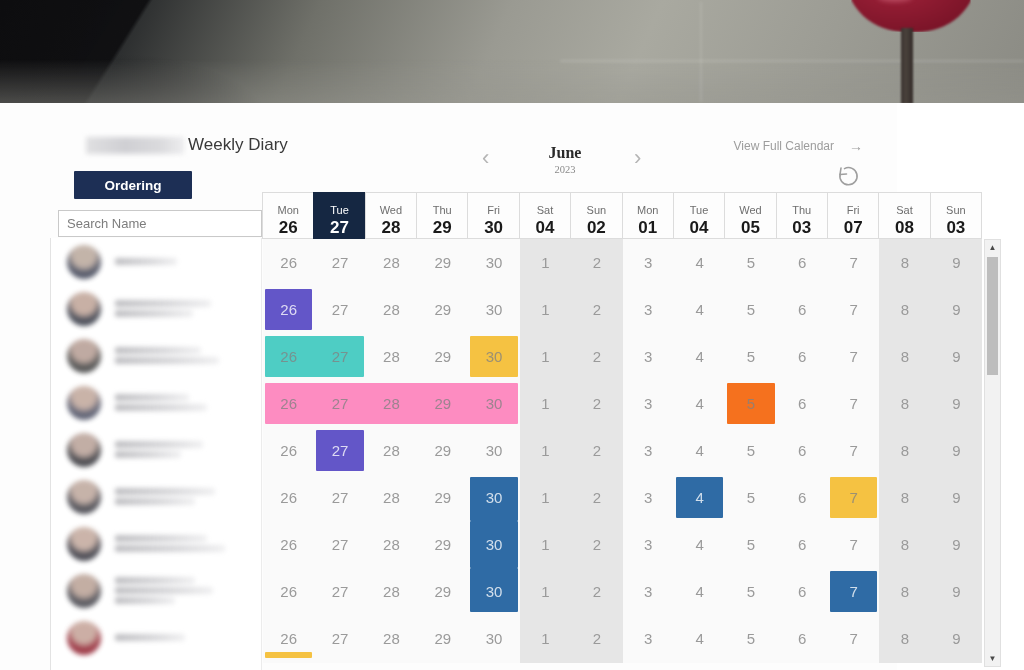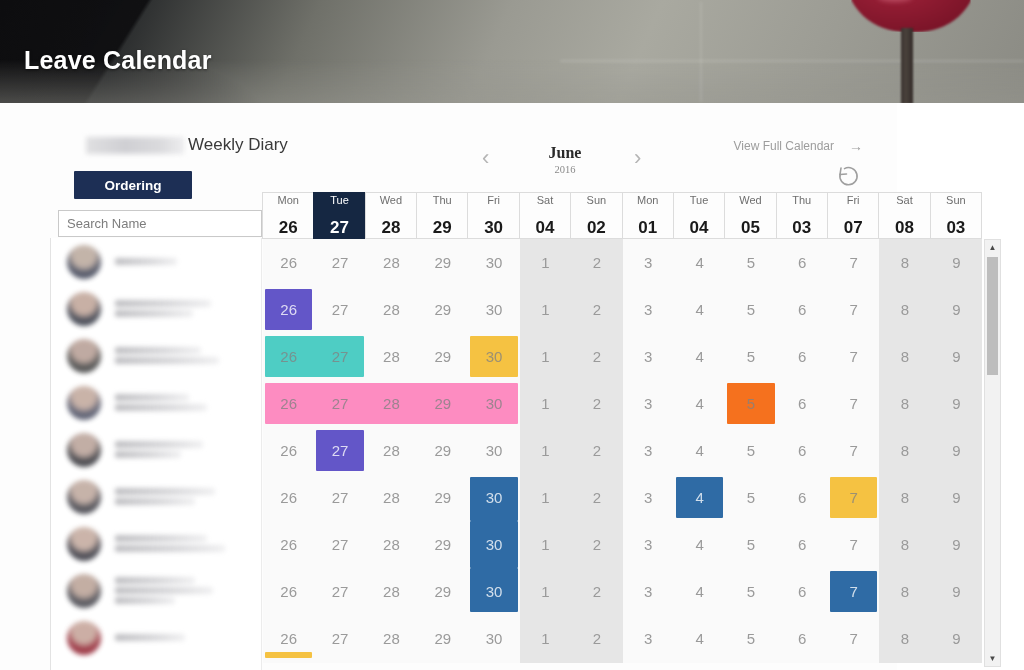--- a/index.html
+++ b/index.html
@@ -237,21 +237,21 @@
     display: flex;
     background: #ffffff;
   }
   .day-cell {
     flex: 1 1 0;
     border: 1px solid #dcdcdc;
     margin-left: -1px;
     display: flex;
     flex-direction: column;
     align-items: center;
-    justify-content: space-between;
+    justify-content: flex-end;
     background: #fdfdfd;
     cursor: pointer;
   }
   .day-cell.today {
     background: #152742;
     border-color: #152742;
   }
   .dow { font-size: 11px; color: #6e6e6e; line-height: 14px; }
   .dnum { font-size: 17px; font-weight: bold; color: #1a1a1a; line-height: 21px; }
   .day-cell.today .dow,
@@ -340,21 +340,20 @@
 </head>
 <body>
 
 <div class="banner">
   <div class="banner-photo"></div>
   <div class="floor-line"></div>
   <div class="floor-line2"></div>
   <div class="lamp-shade"></div>
   <div class="lamp-highlight"></div>
   <div class="lamp-stem"></div>
-  <div class="banner-title">Leave Calendar</div>
 </div>
 
 <div class="page">
 
   <div class="diary-title">
     <span class="redacted-company"></span>
     <span>Weekly Diary</span>
   </div>
 
   <button class="ordering-btn">Ordering</button>
@@ -421,21 +420,21 @@
       <div class="person-row">
         <div class="person-avatar" style="background: radial-gradient(circle at 50% 30%, rgb(196, 161, 150) 0%, rgb(196, 161, 150) 38%, rgb(142, 27, 42) 62%, rgb(142, 27, 42) 100%);"></div>
         <div class="person-name-lines">
           <div class="nm-line" style="width: 70px;"></div>
         </div>
       </div>
     </div>
 
   <div class="month-nav">
     <div class="month-name">June</div>
-    <div class="year-label">2016</div>
+    <div class="year-label">2023</div>
   </div>
   <button class="nav-arrow nav-prev">‹</button>
   <button class="nav-arrow nav-next">›</button>
 
   <div class="view-full">
     <span>View Full Calendar</span>
     <span class="arrow-right-glyph">→</span>
   </div>
 
   <button class="refresh-btn" aria-label="refresh">

